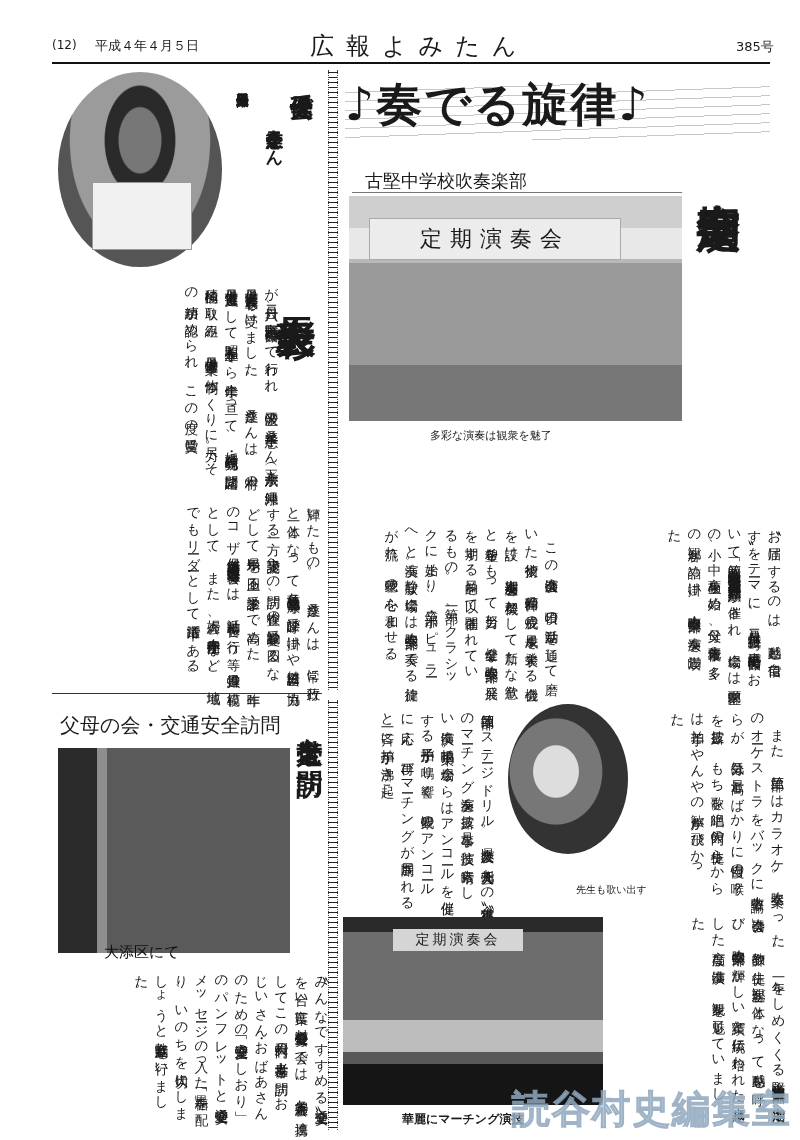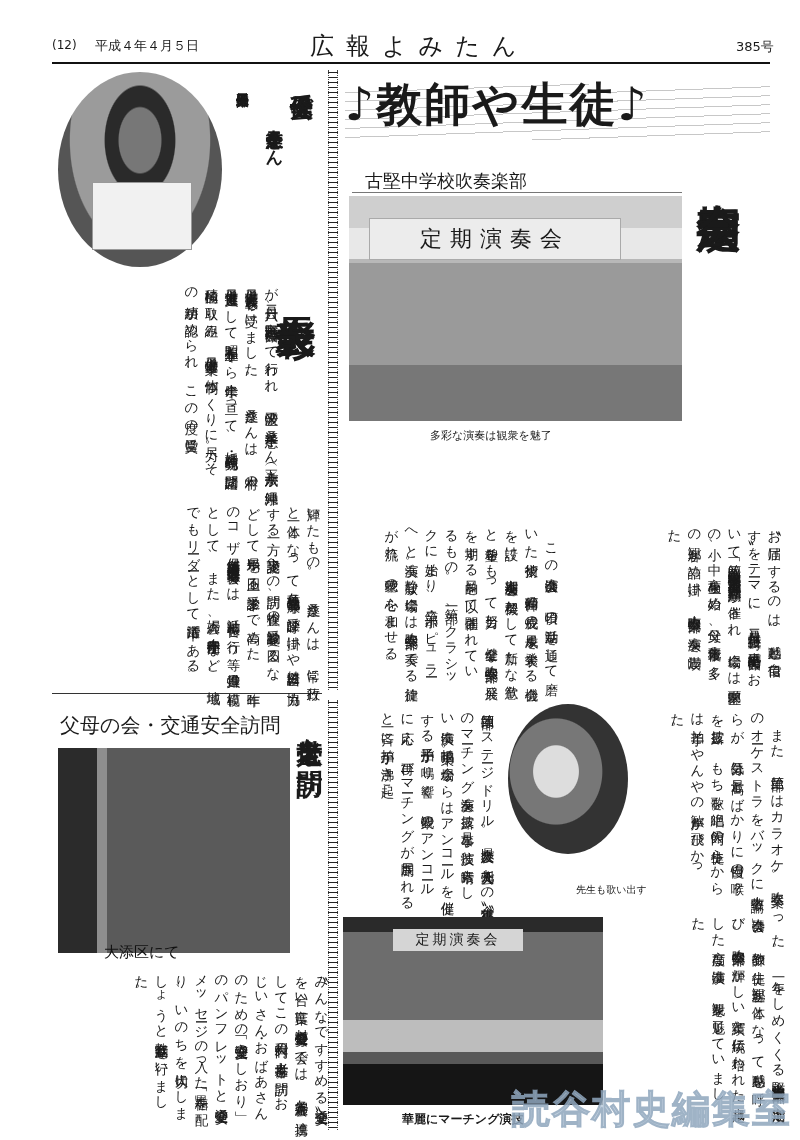--- a/index.html
+++ b/index.html
@@ -99,21 +99,21 @@
   <div class="cert"></div>
 </div>
 <div class="abs vt" id="h-subtitle">第二十五回沖縄県母子保健大会</div>
 <div class="abs vt sans" id="h-boshi">母子保健大会で</div>
 <div class="abs vt" id="h-kuwae">桑江千恵子さん</div>
 <div class="abs vt sans" id="h-taikai">大会長表彰</div>
 <div class="abs vt-mixed body" id="txt-kuwae-1">が二月六日、宜野湾市民会館にて行われ、波平区の桑江千恵子さん（五十六歳）が沖縄県母子保健大会長表彰を受けました。　桑江さんは、本村の母子保健推進員として昭和五十五年から十余年に亘って、妊産婦・乳幼児の諸問題に積極的に取り組み、母子保健事業の体制づくりに尽力。その功績が認められ、この度の受賞に</div>
 <div class="abs vt-mixed body" id="txt-kuwae-2">輝いたもの。　桑江さんは、常に行政と一体となって各種乳幼児健康等の受診呼び掛けや健診当日に協力する一方、未受診児への訪問、検査の受診勧奨を図るなどして県平均を上回る受診率まで高めた。　昨年のコザ保健所管内母子保健推進員研修会では、活動報告を行う等、排進員の模範として、また、婦人会、赤十字奉仕団など、地域でもリーダーとして活躍中である。</div>
 
 <div class="abs" id="melody-staff"></div>
-<div class="abs" id="headline-melody">♪教師や生徒♪</div>
+<div class="abs" id="headline-melody">♪奏でる旋律♪</div>
 <div class="abs sans" id="club-name">古堅中学校吹奏楽部</div>
 <div class="abs" id="club-rule"></div>
 <div class="abs vt sans" id="title-teiki">定期演奏会</div>
 
 <div class="abs" id="photo-band">
   <div class="abs" id="band-banner">定期演奏会</div>
 </div>
 <div class="abs sans" id="caption-band">多彩な演奏は観衆を魅了</div>
 
 <div class="abs vt-mixed body" id="txt-band-1">〝お届けするのは、感動と自信です〟をテーマに、二月八日午後五時、嘉手納町民会館において「第八回古堅中学校吹奏楽部定期演奏会」（仲尾善亘顧問）が催され、会場には中頭郡区の小、中、高校生を始め、父母、先輩後輩ら多くの観客が詰め掛け、古中吹奏楽部の演奏を満喫した。</div>

